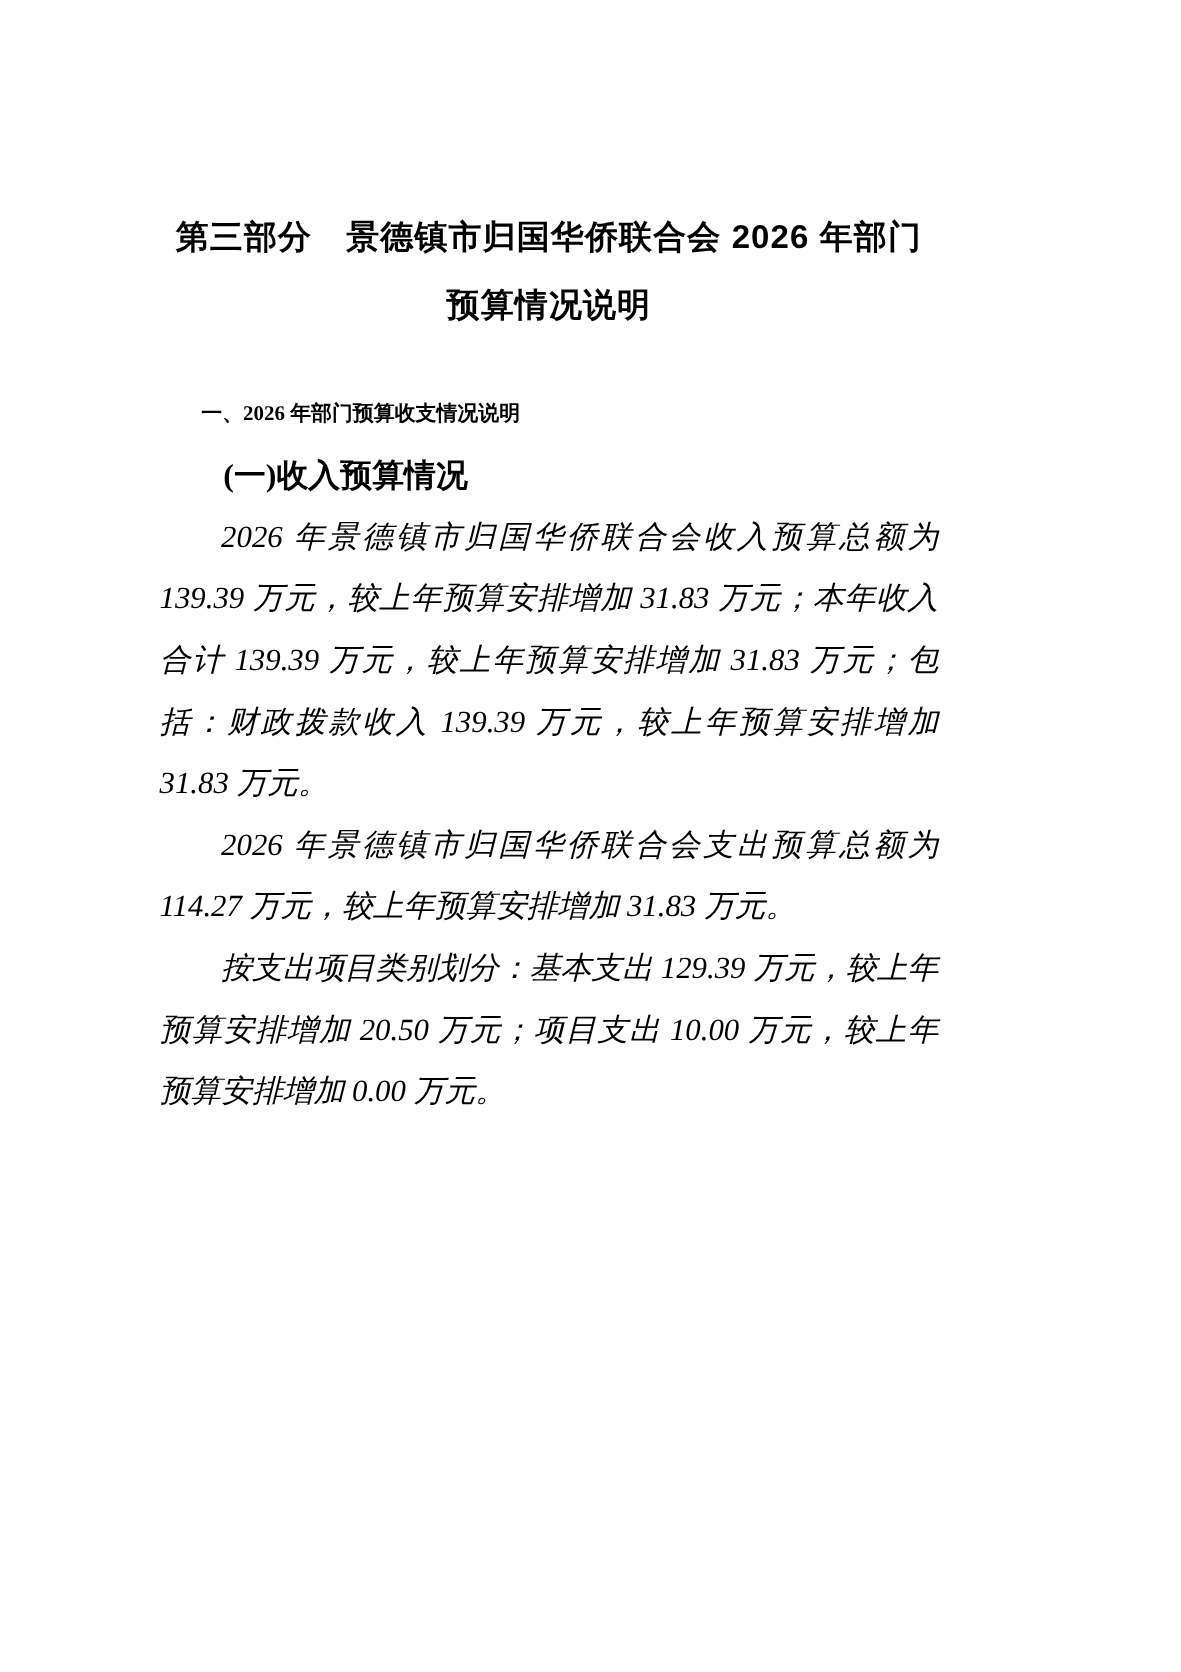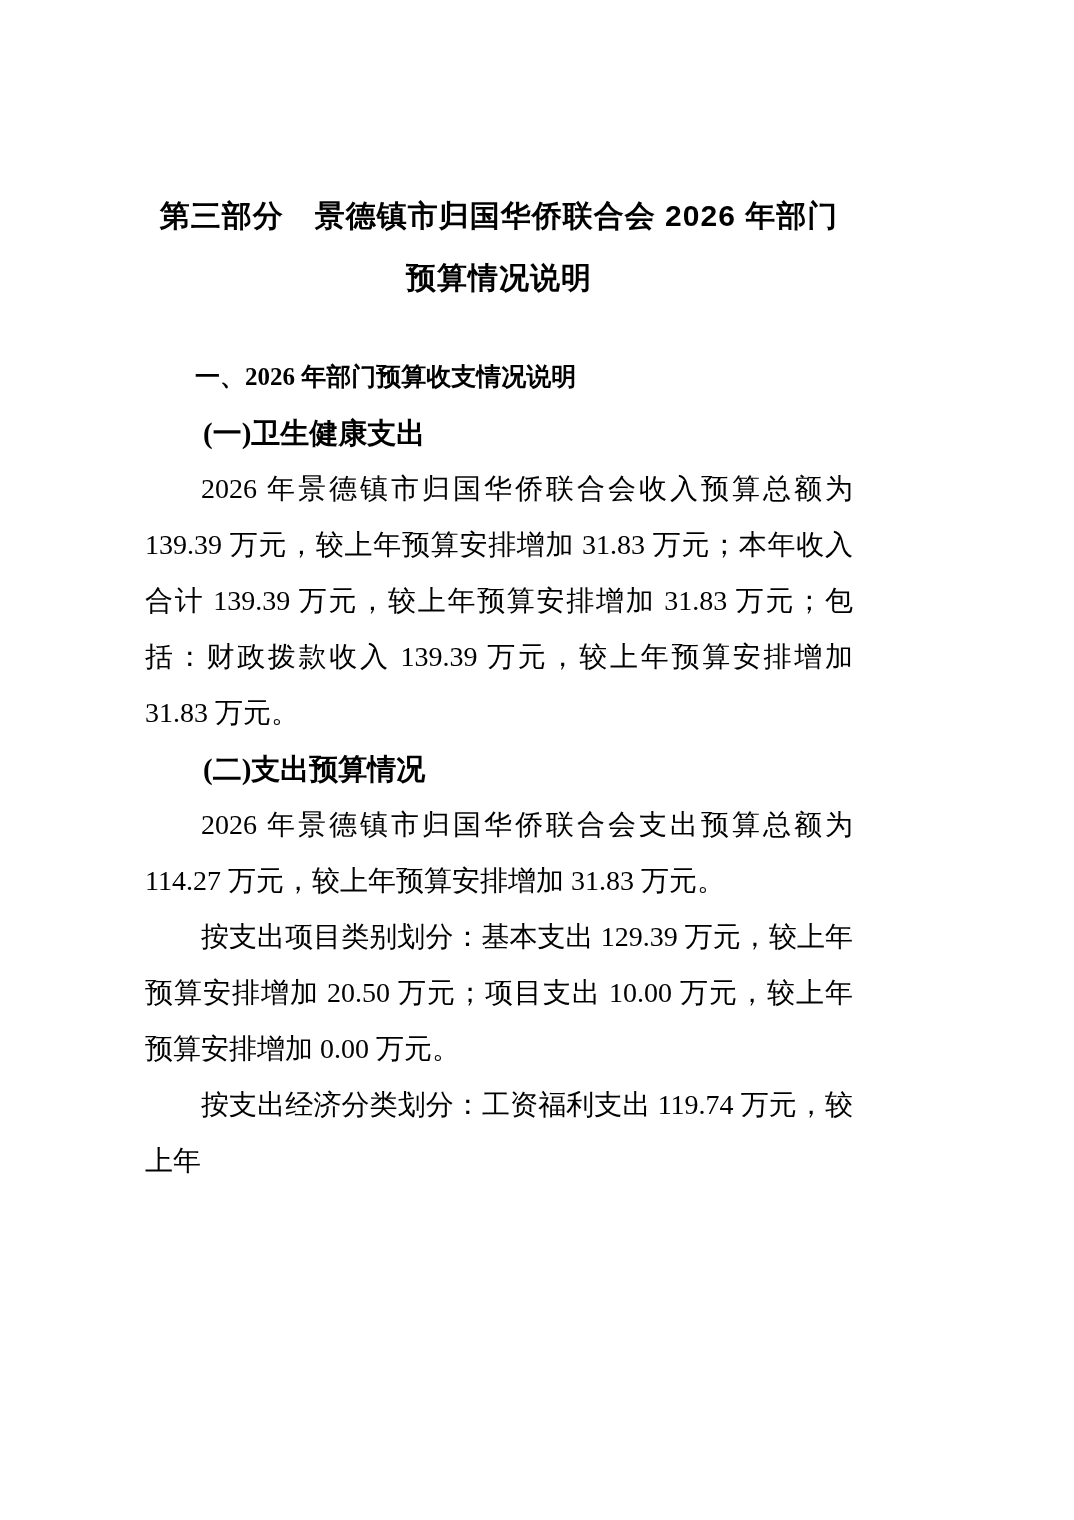--- a/index.html
+++ b/index.html
@@ -25,57 +25,56 @@
     font-weight: bold;
     font-size: 30px;
     line-height: 62px;
     text-align: center;
     letter-spacing: 1px;
     margin: 0 0 40px 0;
   }
   .h1 {
     font-family: "Liberation Serif", "DejaVu Serif", serif;
     font-weight: bold;
-    font-size: 25px;
+    font-size: 19px;
     line-height: 56px;
     text-indent: 2em;
     margin: 0;
   }
   .h2 {
     font-family: "Liberation Serif", "DejaVu Serif", serif;
     font-weight: bold;
     font-size: 29px;
     line-height: 56px;
     text-indent: 2em;
     margin: 0;
   }
   .para {
     font-family: "Liberation Serif", "DejaVu Serif", serif;
     font-size: 28px;
     line-height: 56px;
     text-indent: 2em;
     text-align: justify;
     margin: 0;
+    font-style: italic;
   }
 </style>
 </head>
 <body>
 
 <div class="page">
 
   <div class="doc-title">第三部分　景德镇市归国华侨联合会 2026 年部门预算情况说明</div>
 
   <div class="h1">一、2026 年部门预算收支情况说明</div>
 
-  <div class="h2">(一)卫生健康支出</div>
+  <div class="h2">(一)收入预算情况</div>
 
   <p class="para">2026 年景德镇市归国华侨联合会收入预算总额为 139.39 万元，较上年预算安排增加 31.83 万元；本年收入合计 139.39 万元，较上年预算安排增加 31.83 万元；包括：财政拨款收入 139.39 万元，较上年预算安排增加 31.83 万元。</p>
 
-  <div class="h2">(二)支出预算情况</div>
 
   <p class="para">2026 年景德镇市归国华侨联合会支出预算总额为 114.27 万元，较上年预算安排增加 31.83 万元。</p>
 
   <p class="para">按支出项目类别划分：基本支出 129.39 万元，较上年预算安排增加 20.50 万元；项目支出 10.00 万元，较上年预算安排增加 0.00 万元。</p>
 
 
-  <p class="para">按支出经济分类划分：工资福利支出 119.74 万元，较上年</p>
 
 </div>
 
 </body></html>

